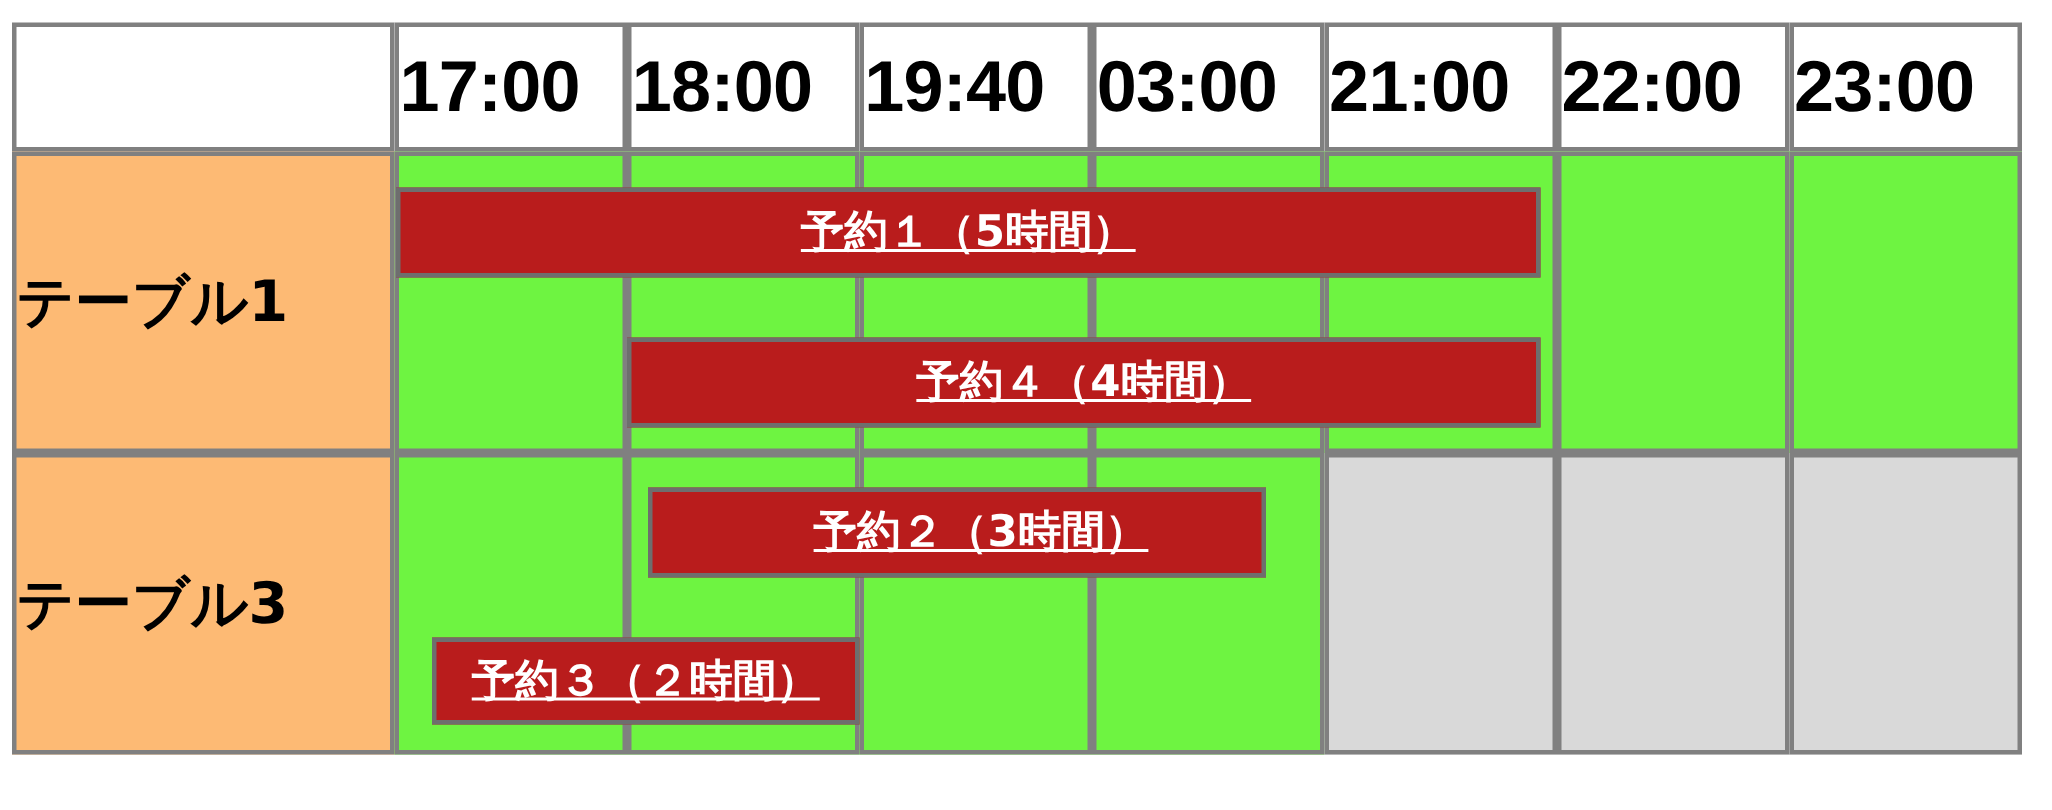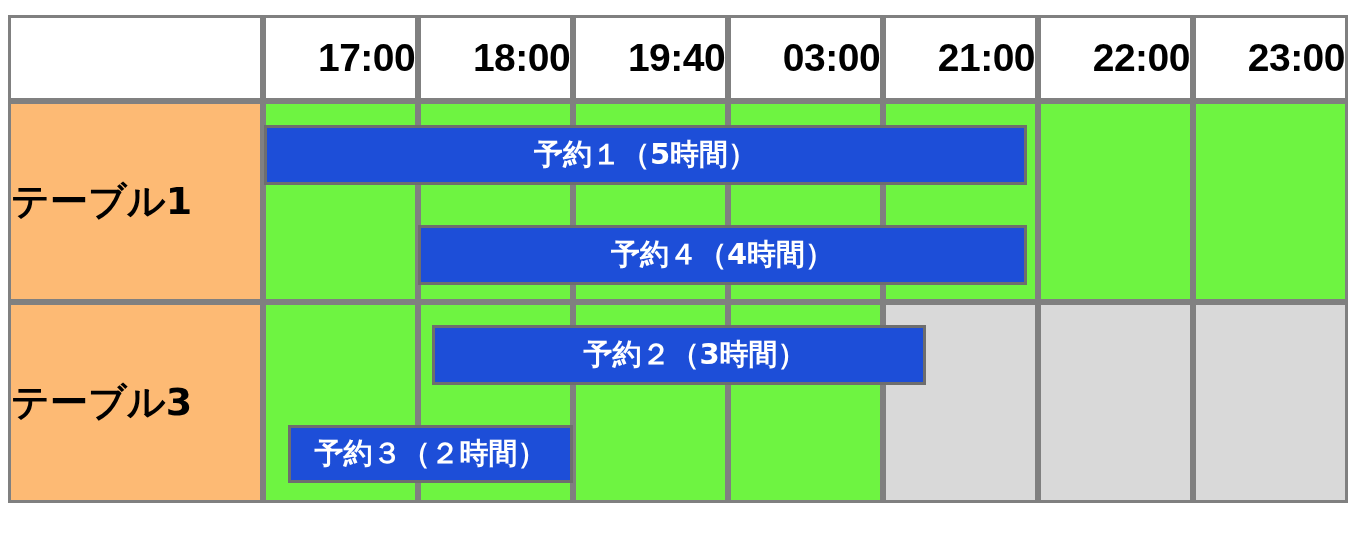--- a/index.html
+++ b/index.html
@@ -43,23 +43,23 @@
   col.hour-col  { width: 154.8px; }
 
   
   tr.head-row { height: 86px; }
   th.corner {
     background: #ffffff;
   }
   th.hour {
     background: #ffffff;
     color: #000000;
-    font-size: 39px;
+    font-size: 48px;
     font-weight: bold;
-    text-align: right;
+    text-align: left;
     letter-spacing: -0.5px;
     font-family: "Liberation Sans", "DejaVu Sans", sans-serif;
   }
 
   
   tr.table-row { height: 100px; }
 
   td.row-label {
     background: #fdba74;
     color: #000000;
@@ -86,33 +86,34 @@
     position: absolute;
     left: 0;
     top: 0;
     width: 1340px;
     height: 488px;
     pointer-events: none;
   }
 
   .resv-bar {
     position: absolute;
-    background: #1d4ed8;
+    background: #b91c1c;
     border: 3px solid #6e6e6e;
     box-sizing: border-box;
     color: #ffffff;
     font-size: 29px;
     font-weight: bold;
     display: flex;
     align-items: center;
     justify-content: center;
     white-space: nowrap;
     pointer-events: auto;
     font-family: "DejaVu Sans", "Liberation Sans", sans-serif;
     letter-spacing: 0px;
+    text-decoration: underline;
   }
 </style>
 </head>
 <body>
 
 <div id="schedule-root">
 
   <table class="sched">
     <colgroup>
       <col class="label-col">
@@ -161,17 +162,17 @@
         <td class="slot closed"></td>
       </tr>
 
 
     </tbody>
   </table>
 
   <div id="bars-layer">
     <div class="resv-bar" style="left: 256px; top: 110px; width: 763px; height: 60px;">予約１（5時間）</div>
     <div class="resv-bar" style="left: 410px; top: 210px; width: 609px; height: 60px;">予約４（4時間）</div>
-    <div class="resv-bar" style="left: 424px; top: 310px; width: 494px; height: 60px; padding-left: 32px;">予約２（3時間）</div>
+    <div class="resv-bar" style="left: 424px; top: 310px; width: 412px; height: 60px; padding-left: 32px;">予約２（3時間）</div>
     <div class="resv-bar" style="left: 280px; top: 410px; width: 285px; height: 58px;">予約３（２時間）</div>
   </div>
 
 </div>
 
 </body></html>

